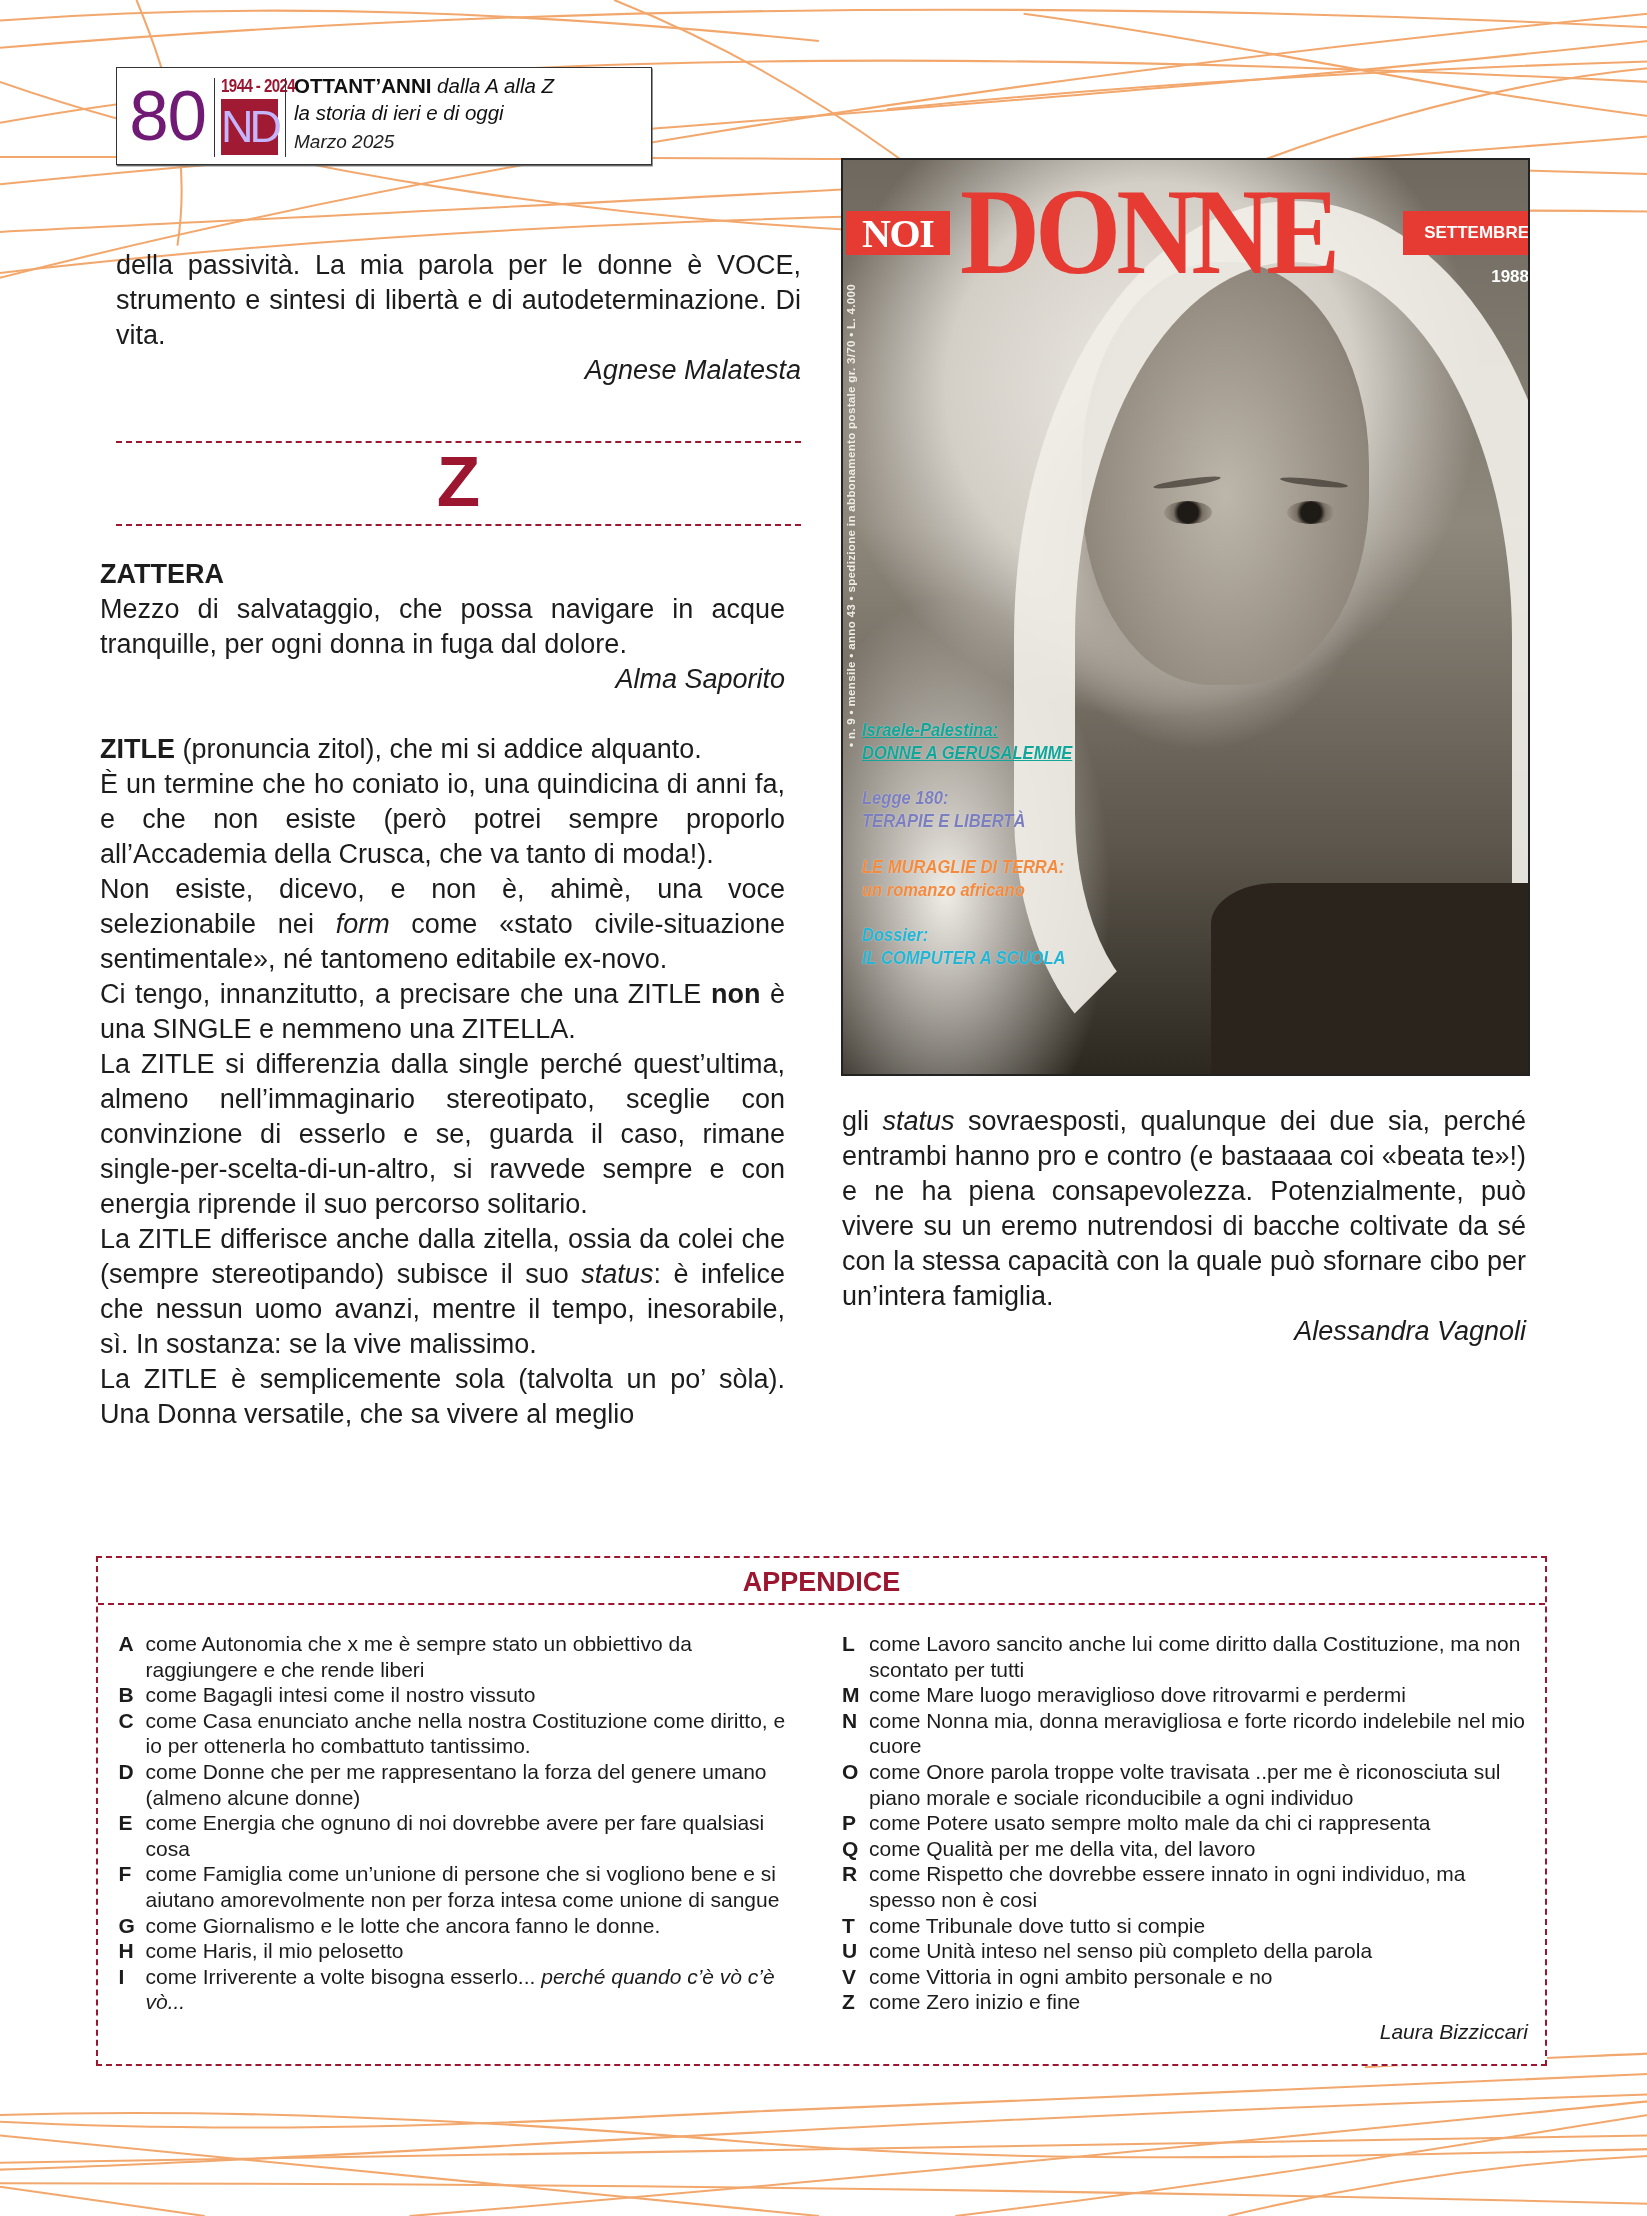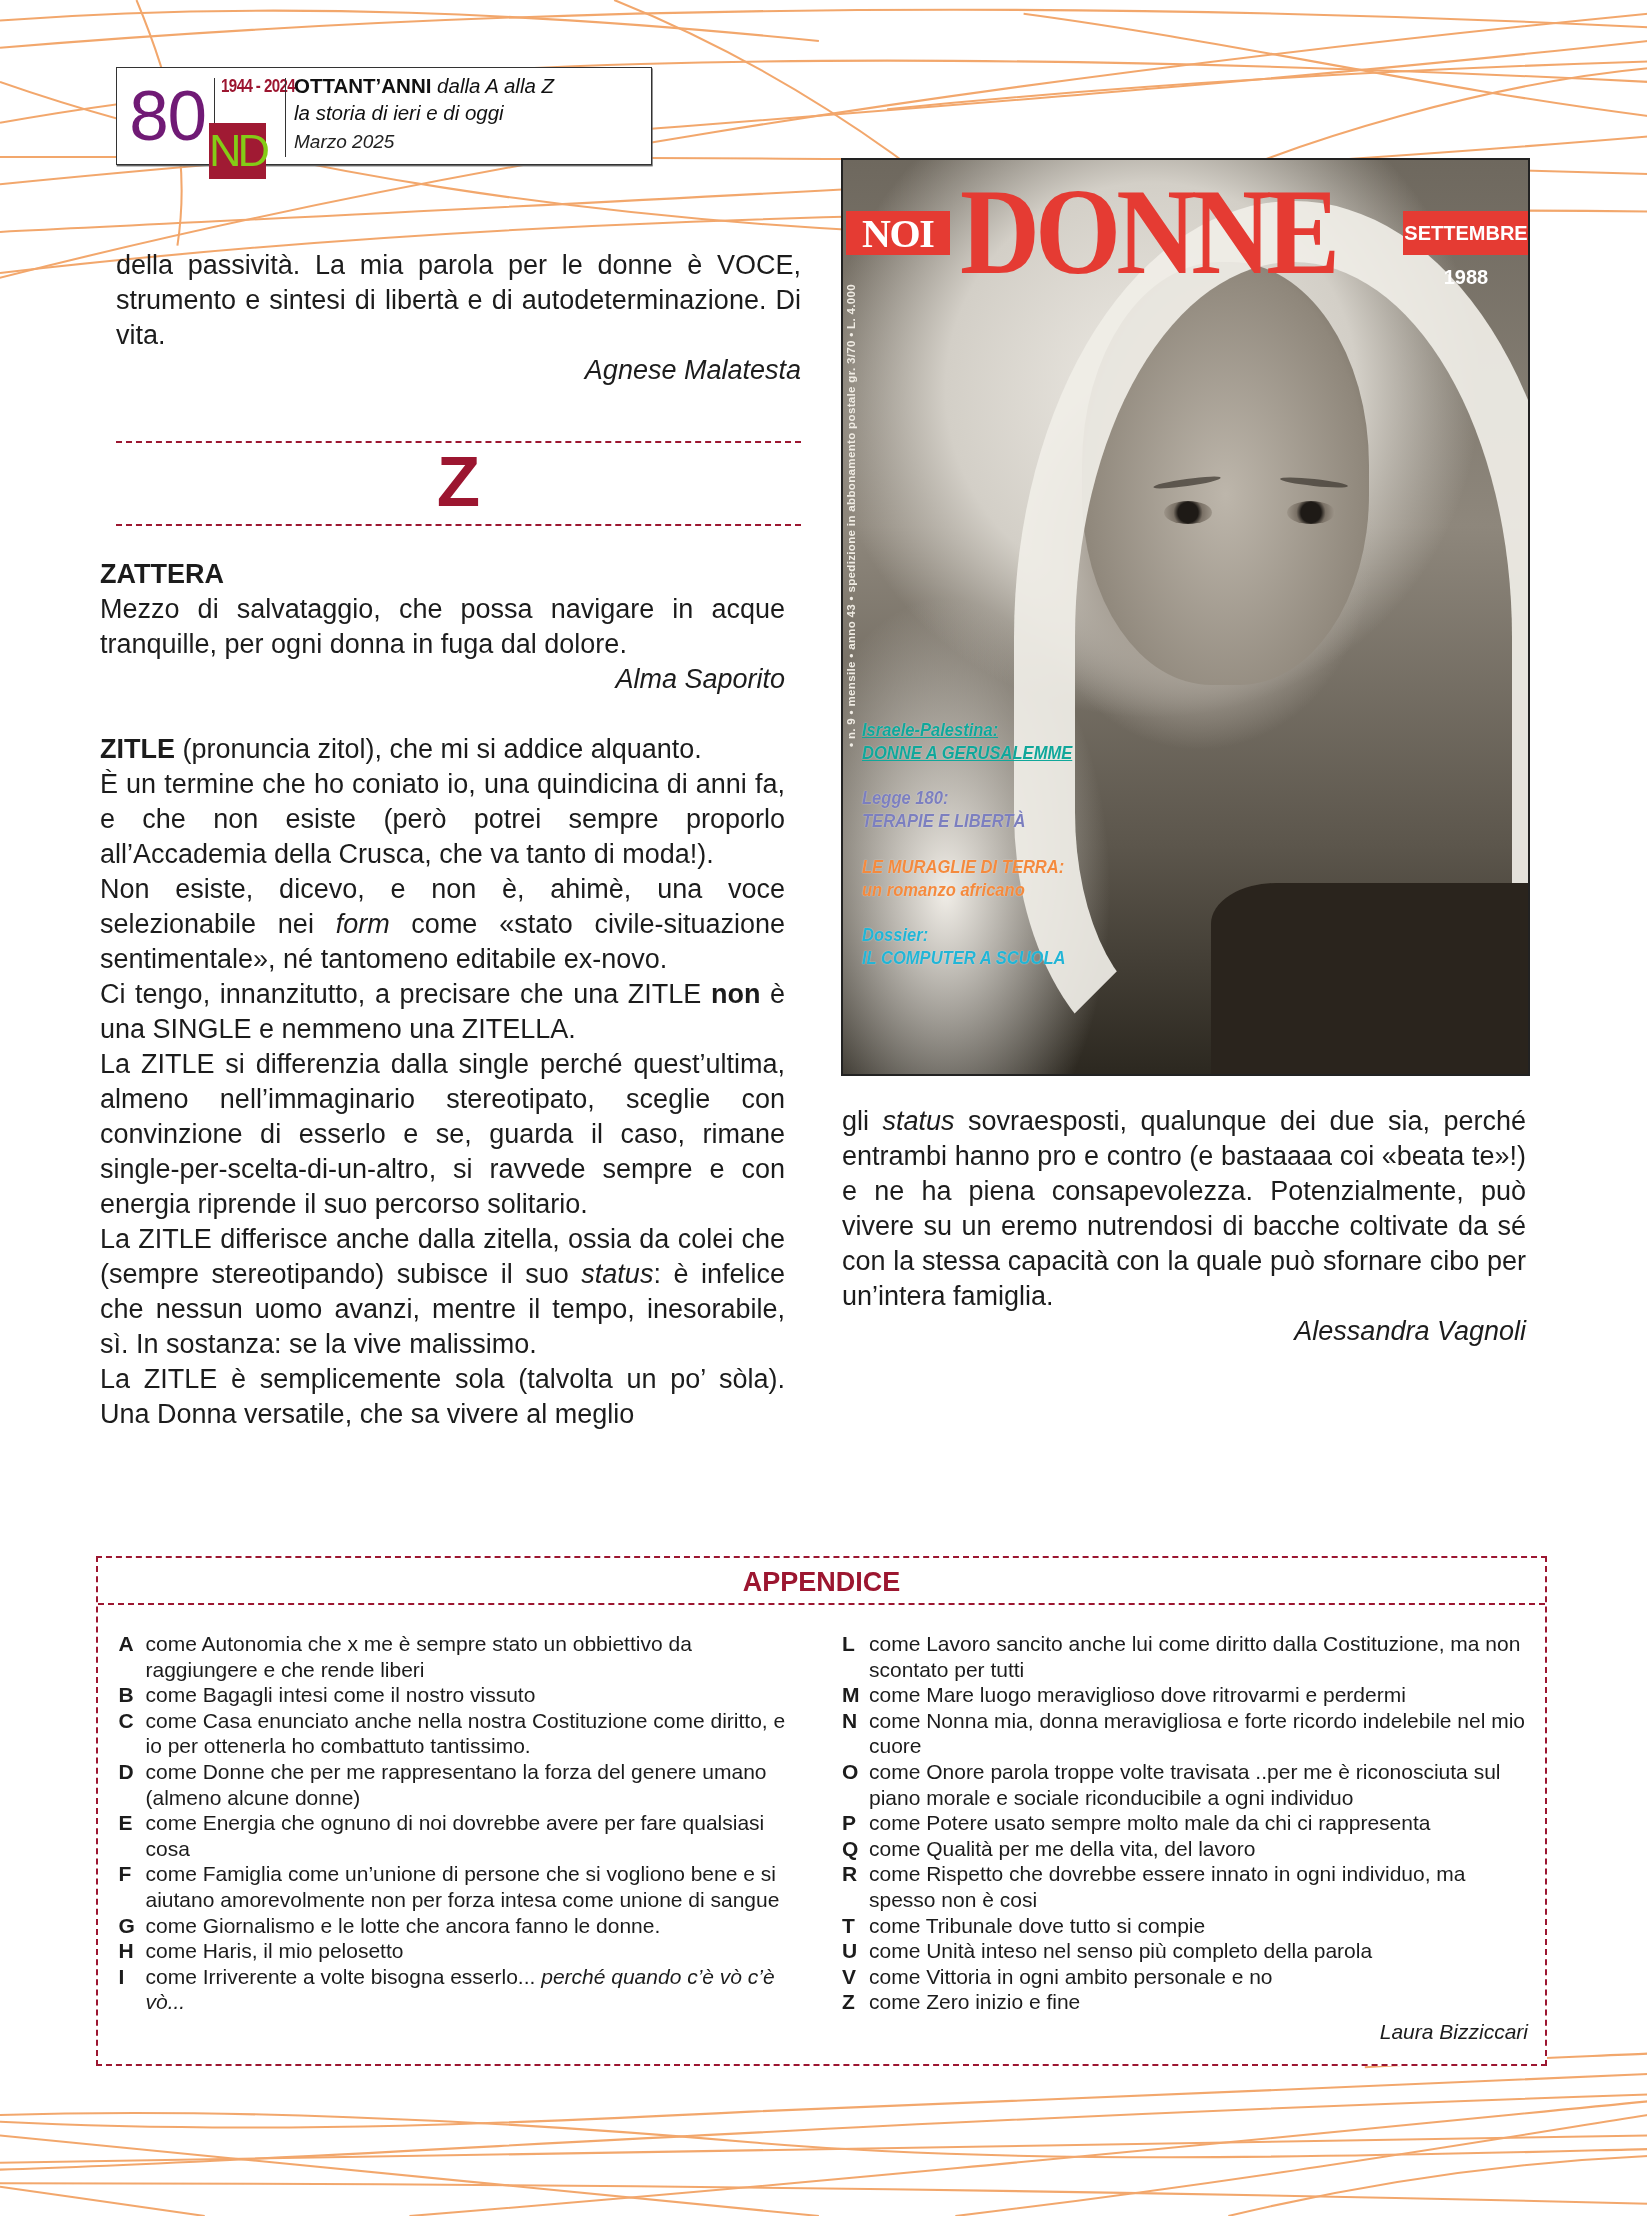--- a/index.html
+++ b/index.html
@@ -12,21 +12,21 @@
   .layer { position: absolute; z-index: 1; }
 
   
   .header-box {
     left: 116px; top: 67px; width: 534px; height: 96px;
     background: #fff; border: 1.4px solid #333; box-shadow: 0.7px 1.4px 0 #666;
   }
   .hdr-num { position: absolute; left: 12.3px; top: 9.6px; font-size: 71px; line-height: 75px; font-weight: 300; letter-spacing: -1.4px; color: #701a75; }
   .hdr-sep1 { position: absolute; left: 97px; top: 9.6px; width: 1.4px; height: 79px; background: #333; }
   .hdr-years { position: absolute; left: 104px; top: 6.8px; font-size: 18.4px; font-weight: bold; color: #9c1630; letter-spacing: -0.7px; transform: scaleX(0.82); transform-origin: left; }
-  .hdr-logo { position: absolute; left: 92px; top: 31px; width: 57px; height: 56px; background: #a01a33; color: #84cc16; font-size: 45px; line-height: 56px; text-align: center; font-weight: 300; letter-spacing: -4.1px; margin-top: 24px; }
+  .hdr-logo { position: absolute; left: 104px; top: 31px; width: 57px; height: 56px; background: #a01a33; color: #c4b5fd; font-size: 45px; line-height: 56px; text-align: center; font-weight: 300; letter-spacing: -4.1px; }
   .hdr-sep2 { position: absolute; left: 168px; top: 9.6px; width: 1.4px; height: 79px; background: #333; }
   .hdr-line1 { position: absolute; left: 177px; top: 5.5px; font-size: 20.5px; color: #111; white-space: nowrap; }
   .hdr-line1 .strong { font-weight: bold; }
   .hdr-line1 i { font-style: italic; }
   .hdr-line2 { position: absolute; left: 177px; top: 33px; font-size: 20.5px; font-style: italic; color: #111; }
   .hdr-line3 { position: absolute; left: 177px; top: 63px; font-size: 19px; font-style: italic; color: #222; font-weight: 300; }
 
   
   .col { font-size: 27px; line-height: 35px; color: #1c1c1c; }
   .col p { margin: 0; text-align: justify; }
@@ -53,21 +53,21 @@
   .cover-scarf { position: absolute; left: 171px; top: 41px; width: 437px; height: 751px; border-radius: 50% 50% 10% 30%; border: 61px solid rgba(240,238,232,0.92); border-bottom-color: rgba(0,0,0,0); }
   .cover-eye { position: absolute; width: 48px; height: 23px; border-radius: 50%; background: radial-gradient(circle at 50% 50%, #1e1a16 0 38%, #7a7166 55%, #a79f93 100%); }
   .cover-eye.l { left: 321px; top: 341px; }
   .cover-eye.r { left: 444px; top: 341px; }
   .cover-brow { position: absolute; height: 6.8px; width: 68px; background: #3b352e; border-radius: 50%; opacity: .7; }
   .cover-brow.l { left: 310px; top: 319px; transform: rotate(-8deg); }
   .cover-brow.r { left: 437px; top: 319px; transform: rotate(6deg); }
   .cover-dark { position: absolute; left: 368px; top: 723px; width: 328px; height: 205px; background: #2a241d; border-radius: 20% 0 0 0; }
   .cover-noi { position: absolute; left: 2.7px; top: 51px; height: 44px; width: 104px; background: #e53b33; color: #fff; font-family: "Liberation Serif", serif; font-weight: bold; font-size: 40px; line-height: 45px; text-align: center; letter-spacing: -1.4px; }
   .cover-donne { position: absolute; left: 117px; top: 13.6px; font-family: "Liberation Serif", serif; font-weight: bold; color: #e53b33; font-size: 123px; line-height: 116px; letter-spacing: -5.5px; transform: scaleX(0.9); transform-origin: left; }
-  .cover-date { position: absolute; left: 560px; top: 51px; width: 126px; height: 44px; background: #e53b33; color: #fff; font-weight: bold; font-size: 20px; line-height: 44px; text-align: center; }
+  .cover-date { position: absolute; left: 560px; top: 51px; width: 126px; height: 44px; background: #e53b33; color: #fff; font-weight: bold; font-size: 17px; line-height: 44px; text-align: right; }
   .cover-spine { position: absolute; left: 1.4px; top: 587px; transform: rotate(-90deg); transform-origin: left top; color: #f0ece4; font-size: 11.6px; font-weight: bold; white-space: nowrap; letter-spacing: 0.3px; }
   .cover-hl { position: absolute; left: 19px; font-style: italic; font-weight: bold; font-size: 18.4px; line-height: 23px; white-space: nowrap; transform: scaleX(0.9); transform-origin: left; text-shadow: 0 0 1.4px rgba(255,255,255,.6); }
   .hl1 { top: 558px; color: #10a79a; }
   .hl2 { top: 626px; color: #7c7fbf; }
   .hl3 { top: 695px; color: #f48a3e; }
   .hl4 { top: 763px; color: #22b5d6; }
   .hl1 .b, .hl1 .a { text-decoration: underline; text-decoration-thickness: 1.4px; }
 
   .col-right-main { left: 842px; top: 1104px; width: 684px; }
 

